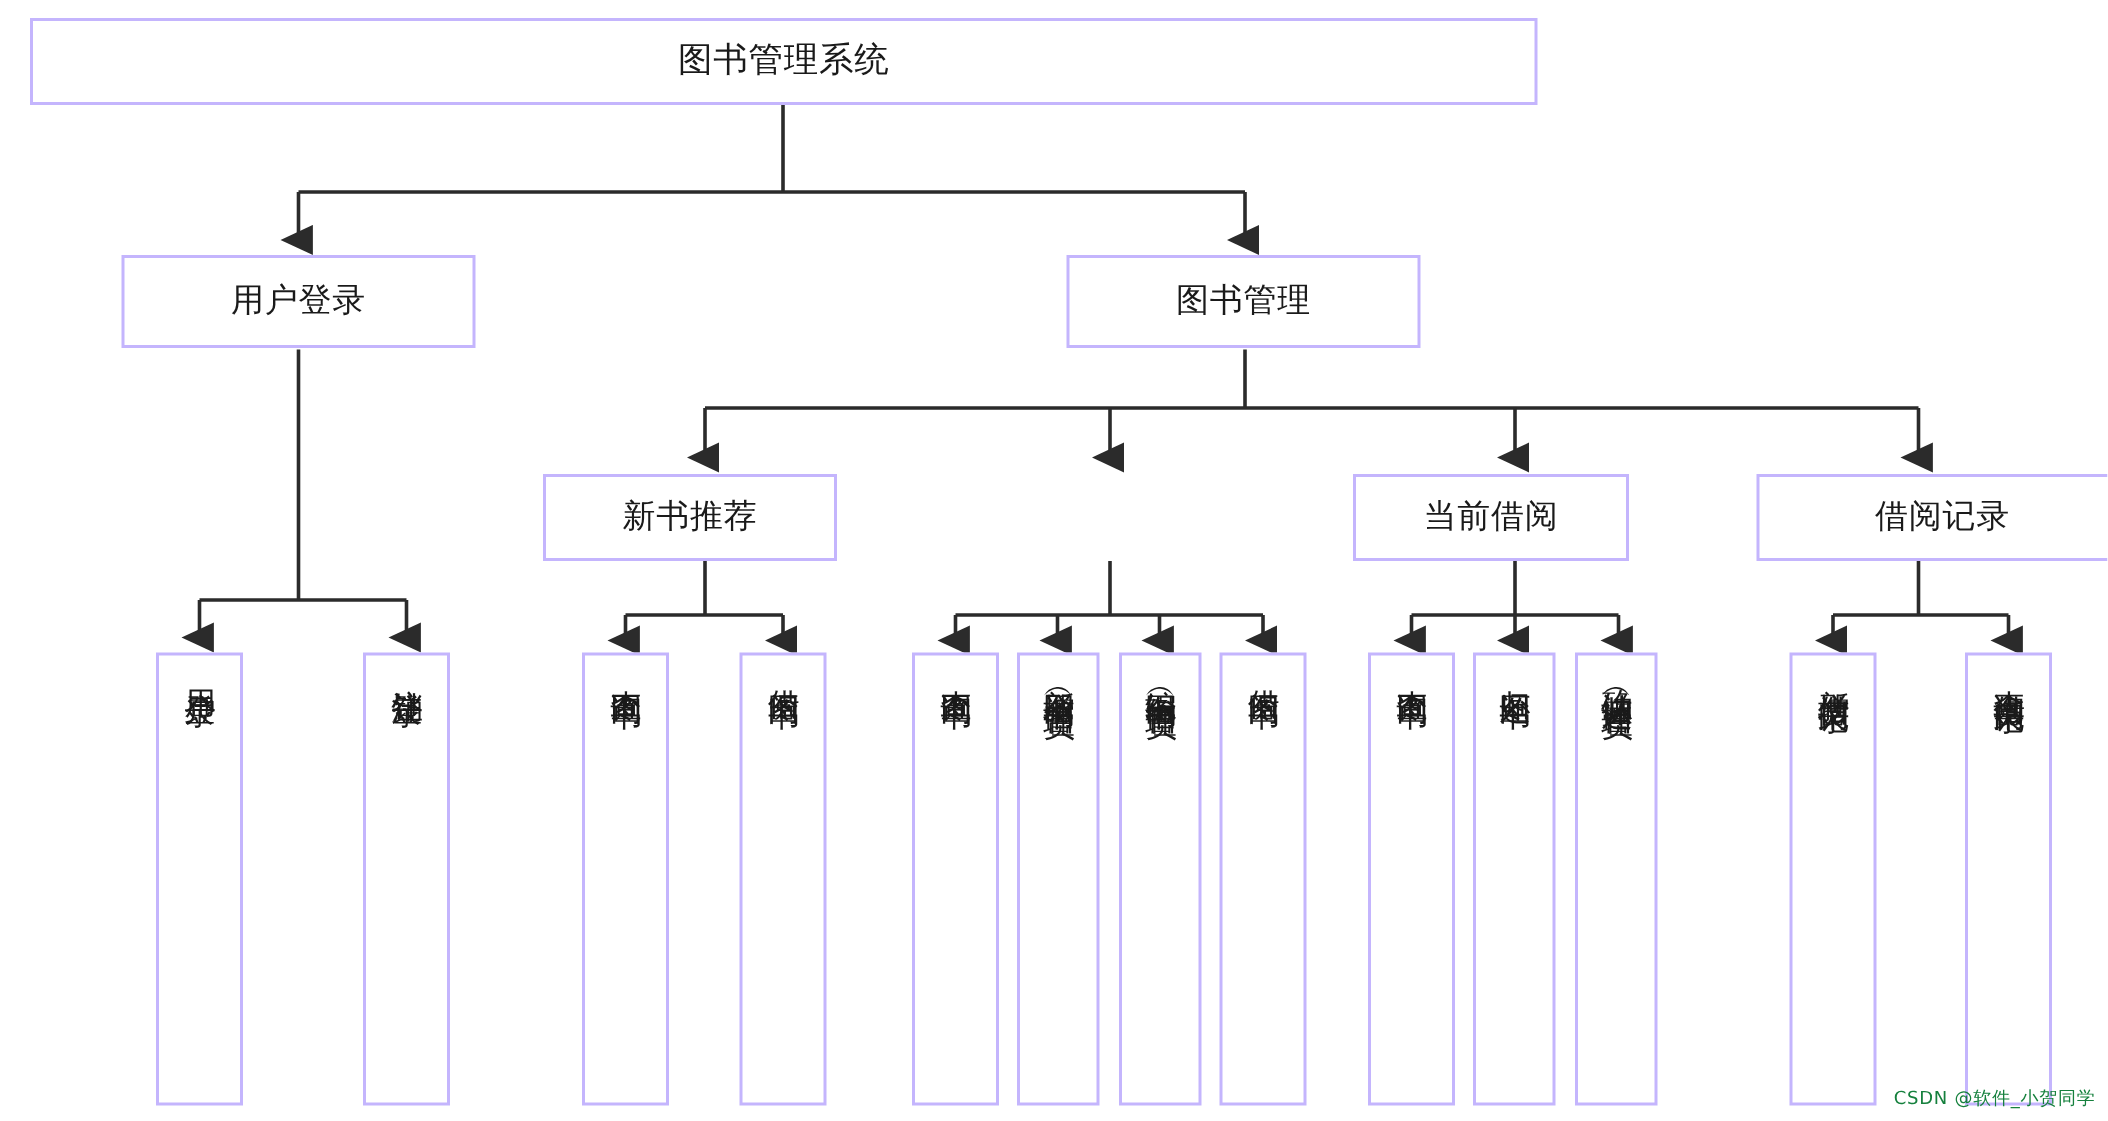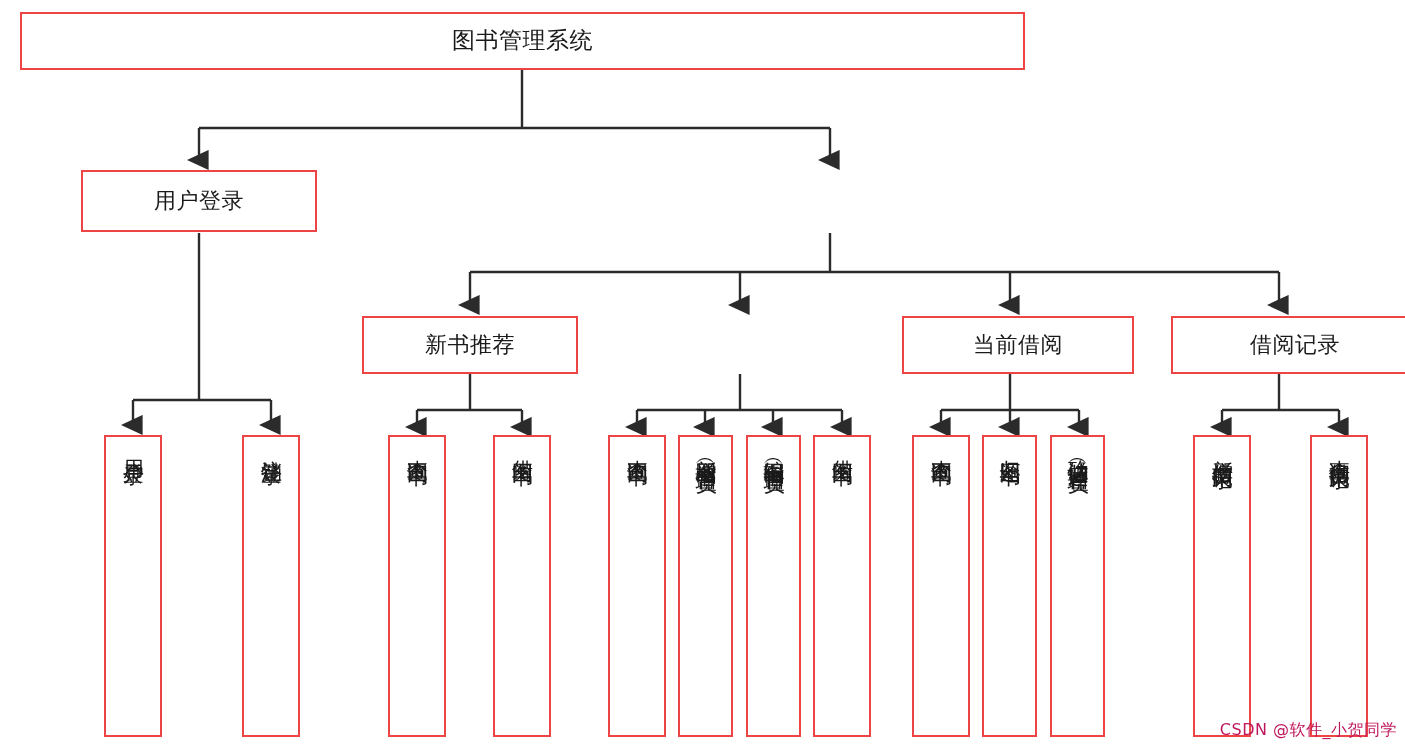--- a/index.html
+++ b/index.html
@@ -23,21 +23,21 @@
     left: 0;
     top: 0;
     width: 1405px;
     height: 747px;
     pointer-events: none;
   }
   .node {
     position: absolute;
     box-sizing: border-box;
     background: #ffffff;
-    border: 2px solid #ef4444;
+    border: 2px solid #c4b5fd;
     display: flex;
     align-items: center;
     justify-content: center;
     color: #1a1a1a;
   }
   .node .label {
     display: block;
     line-height: 1.18;
     letter-spacing: 0.5px;
   }
@@ -61,22 +61,22 @@
     writing-mode: vertical-rl;
     text-orientation: upright;
     white-space: nowrap;
     letter-spacing: 2px;
     line-height: 1;
   }
   #watermark {
     position: absolute;
     right: 8px;
     bottom: 6px;
-    font-size: 16px;
-    color: #be185d;
+    font-size: 12px;
+    color: #15803d;
     white-space: nowrap;
     letter-spacing: 0.5px;
   }
 </style>
 </head>
 <body>
 
 <div id="diagram-root">
 
   <svg id="connector-layer" viewBox="0 0 1405 747" width="1405" height="747">
@@ -129,25 +129,28 @@
     </g>
   </svg>
 
   <div class="node horiz root" style="left:20px; top:12px; width:1005px; height:58px;">
     <span class="label">图书管理系统</span>
   </div>
 
   <div class="node horiz" style="left:81px; top:170px; width:236px; height:62px;">
     <span class="label">用户登录</span>
   </div>
-
-  <div class="node horiz" style="left:362px; top:316px; width:216px; height:58px;">
+  <div class="node horiz" style="left:711px; top:170px; width:236px; height:62px;">
+    <span class="label">图书管理</span>
+  </div>
+
+  <div class="node horiz" style="left:362px; top:316px; width:196px; height:58px;">
     <span class="label">新书推荐</span>
   </div>
-  <div class="node horiz" style="left:902px; top:316px; width:232px; height:58px;">
+  <div class="node horiz" style="left:902px; top:316px; width:184px; height:58px;">
     <span class="label">当前借阅</span>
   </div>
   <div class="node horiz" style="left:1171px; top:316px; width:248px; height:58px;">
     <span class="label">借阅记录</span>
   </div>
 
   <div class="node vert" style="left:104px; top:435px; width:58px; height:302px;">
     <span class="label">用户登录</span>
   </div>
   <div class="node vert" style="left:242px; top:435px; width:58px; height:302px;">

